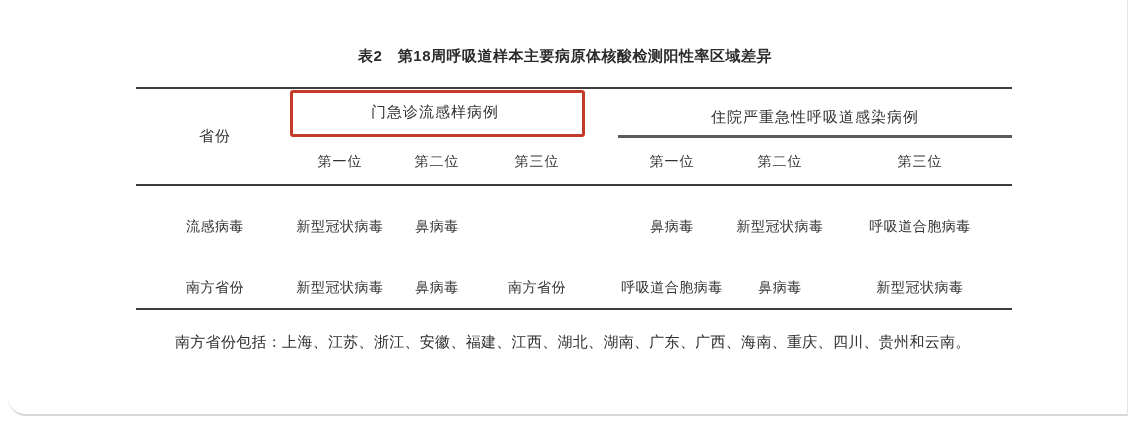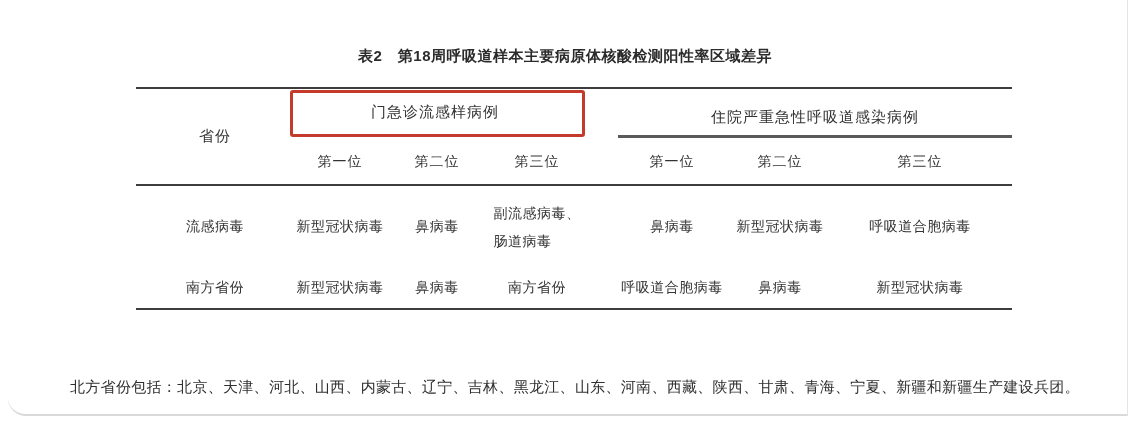--- a/index.html
+++ b/index.html
@@ -51,29 +51,27 @@
   <div class="abs ctr subhead" style="left:437px; top:153px;">第二位</div>
   <div class="abs ctr subhead" style="left:537px; top:153px;">第三位</div>
 
   <div class="abs ctr subhead" style="left:672px; top:153px;">第一位</div>
   <div class="abs ctr subhead" style="left:780px; top:153px;">第二位</div>
   <div class="abs ctr subhead" style="left:920px; top:153px;">第三位</div>
 
   <div class="abs ctr cell" style="left:215px; top:218px;">流感病毒</div>
   <div class="abs ctr cell" style="left:340px; top:218px;">新型冠状病毒</div>
   <div class="abs ctr cell" style="left:437px; top:218px;">鼻病毒</div>
-  <div class="abs ctr cell multi" style="left:537px; top:199px;">副流感病毒、
-肠道病毒</div>
   <div class="abs ctr cell" style="left:672px; top:218px;">鼻病毒</div>
   <div class="abs ctr cell" style="left:780px; top:218px;">新型冠状病毒</div>
   <div class="abs ctr cell" style="left:920px; top:218px;">呼吸道合胞病毒</div>
 
   <div class="abs ctr cell" style="left:215px; top:279px;">南方省份</div>
   <div class="abs ctr cell" style="left:340px; top:279px;">新型冠状病毒</div>
   <div class="abs ctr cell" style="left:437px; top:279px;">鼻病毒</div>
   <div class="abs ctr cell" style="left:537px; top:279px;">南方省份</div>
   <div class="abs ctr cell" style="left:672px; top:279px;">呼吸道合胞病毒</div>
   <div class="abs ctr cell" style="left:780px; top:279px;">鼻病毒</div>
   <div class="abs ctr cell" style="left:920px; top:279px;">新型冠状病毒</div>
 
-  <div class="abs note" style="left:70px; top:378px;">北方省份包括：北京、天津、河北、山西、内蒙古、辽宁、吉林、黑龙江、山东、河南、西藏、陕西、甘肃、青海、宁夏、新疆和新疆生产建设兵团。</div>
+  <div class="abs note" style="left:175px; top:333px;">南方省份包括：上海、江苏、浙江、安徽、福建、江西、湖北、湖南、广东、广西、海南、重庆、四川、贵州和云南。</div>
 
 </div>
 
 </body></html>

